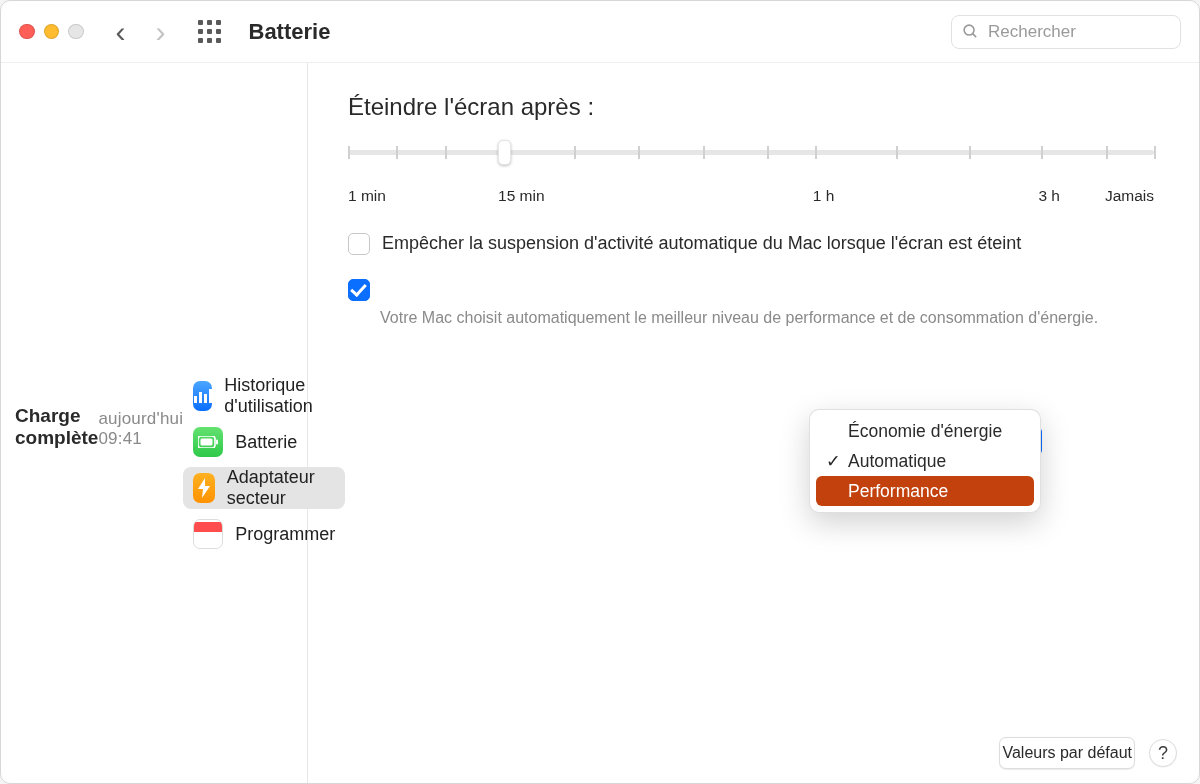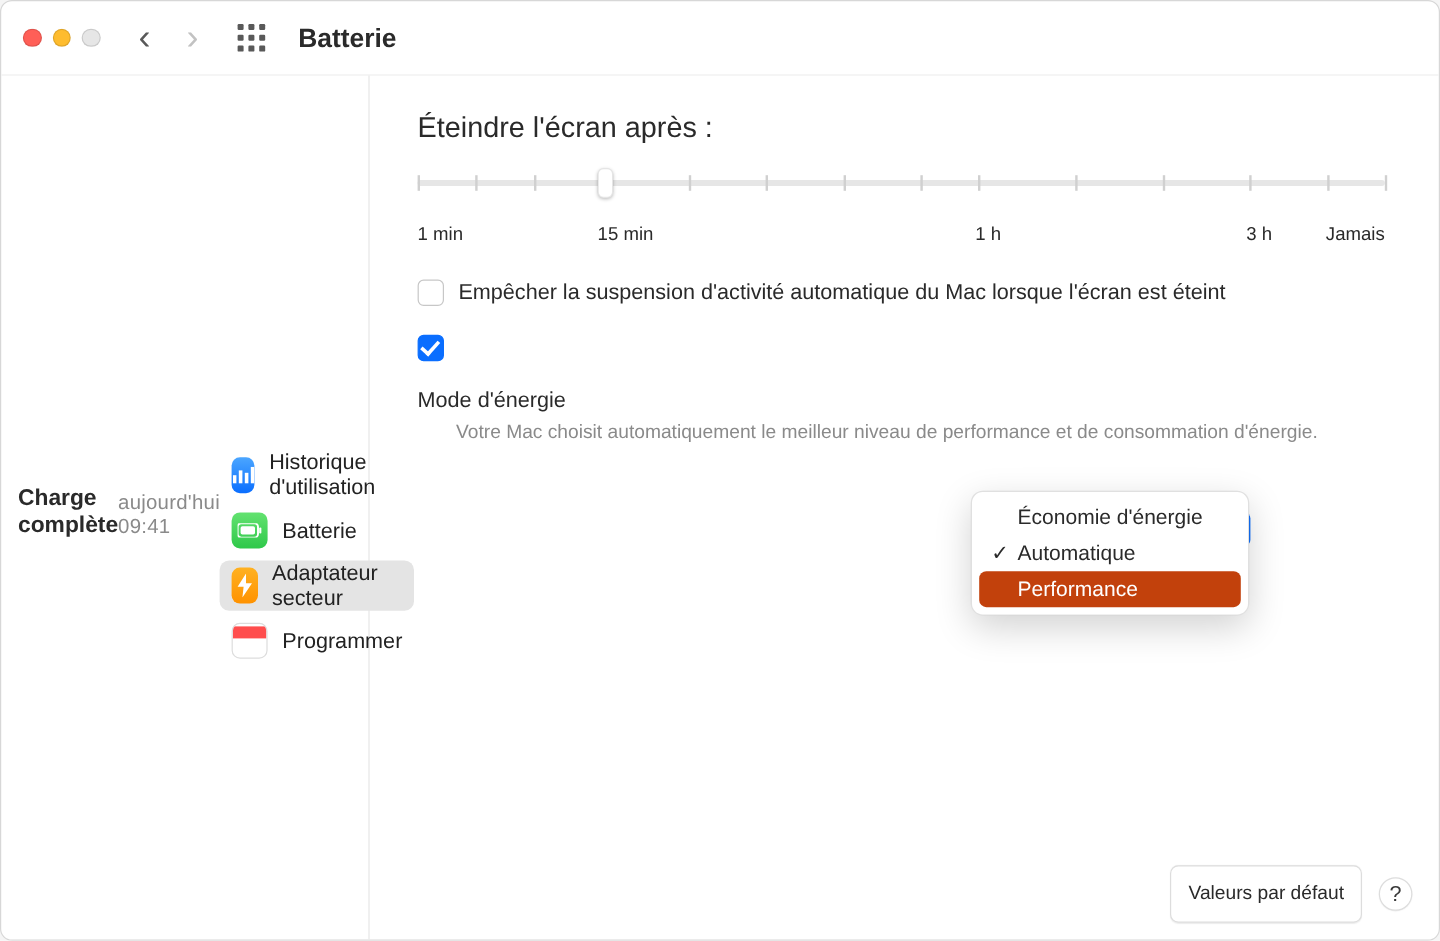--- a/index.html
+++ b/index.html
@@ -111,21 +111,21 @@
     }
     .pop-item .check { width: 14px; display: inline-block; text-align: center; }
     .pop-item.highlighted { background: #c2410c; color: #fff; }
     .pop-knob-edge {
       position: absolute; right: -6px; top: 36px; width: 10px; height: 28px;
       background: #0a6eff; border-radius: 5px 5px 5px 5px; z-index: 40;
     }
 
     .footer { position: absolute; right: 22px; bottom: 14px; display: flex; align-items: center; gap: 14px; }
     .defaults-btn {
-      height: 48px; padding: 0 14px; border-radius: 7px; background: #fff;
+      height: 32px; padding: 0 2px; border-radius: 7px; background: #fff;
       border: 1px solid #ddd; font-size: 16px; color: #2a2a2a;
       box-shadow: 0 0.5px 1px rgba(0,0,0,0.08);
     }
     .help-btn {
       width: 28px; height: 28px; border-radius: 50%; background: #fff; border: 1px solid #ddd;
       font-size: 18px; color: #3a3a3a; display: flex; align-items: center; justify-content: center;
       box-shadow: 0 0.5px 1px rgba(0,0,0,0.08);
     }
   </style>
 </head>
@@ -149,20 +149,27 @@
         <span></span>
         <span></span>
         <span></span>
         <span></span>
         <span></span>
         <span></span>
         <span></span>
     </div>
     <div class="title">Batterie</div>
     <div class="spacer"></div>
+    <div class="search">
+      <svg class="s-icon" viewBox="0 0 24 24" fill="none" stroke="currentColor" stroke-width="2.2">
+          <circle cx="10" cy="10" r="7"></circle>
+          <line x1="20" y1="20" x2="15" y2="15"></line>
+        </svg>
+      <input type="text" placeholder="Rechercher" style="">
+    </div>
   </div>
 
   <div class="body">
 
     <div class="sidebar">
       <div class="battery-ill">
         <svg viewBox="0 0 180 100">
           <defs>
             <linearGradient id="chrome" x1="0" x2="0" y1="0" y2="1">
               <stop offset="0" stop-color="#eeeeee"></stop>
@@ -269,23 +276,20 @@
           <div class="check-label">Empêcher la suspension d'activité automatique du Mac lorsque l'écran est éteint</div>
         </div>
       </div>
 
       <div class="check-row">
         <div class="mac-check checked"></div>
         <div>
         </div>
       </div>
 
-      <div class="mode-row">
-        <div class="mode-label">Mode d'énergie</div>
-      </div>
       <div class="mode-desc">Votre Mac choisit automatiquement le meilleur niveau de performance et de consommation d'énergie.</div>
 
       <div class="pop-knob-edge" style="left:724px; top:364px;"></div>
       <div class="popover">
         <div class="pop-item">
           <span class="check"></span>
           <span>Économie d'énergie</span>
         </div>
         <div class="pop-item">
           <span class="check">✓</span>

